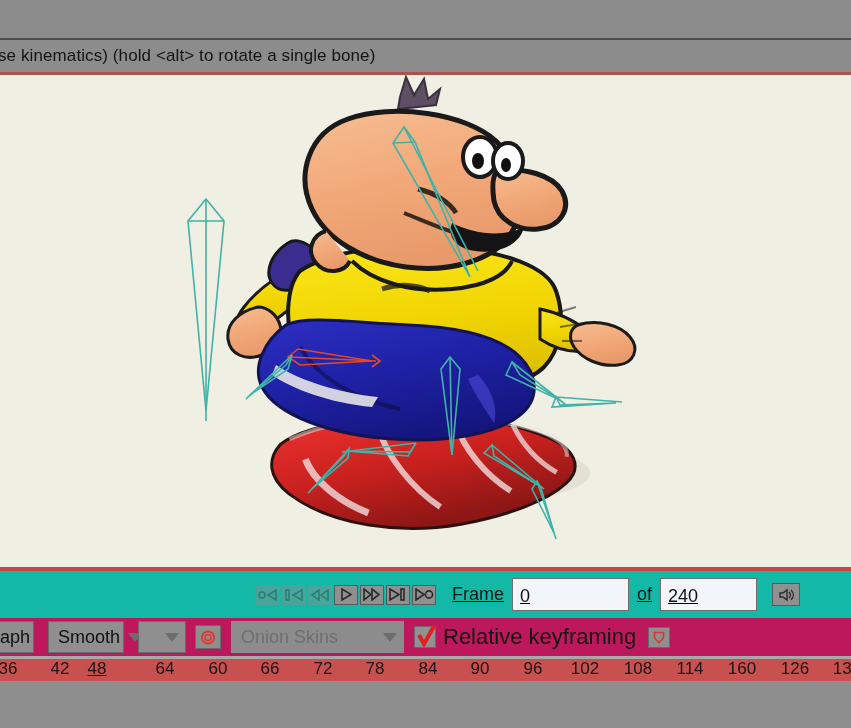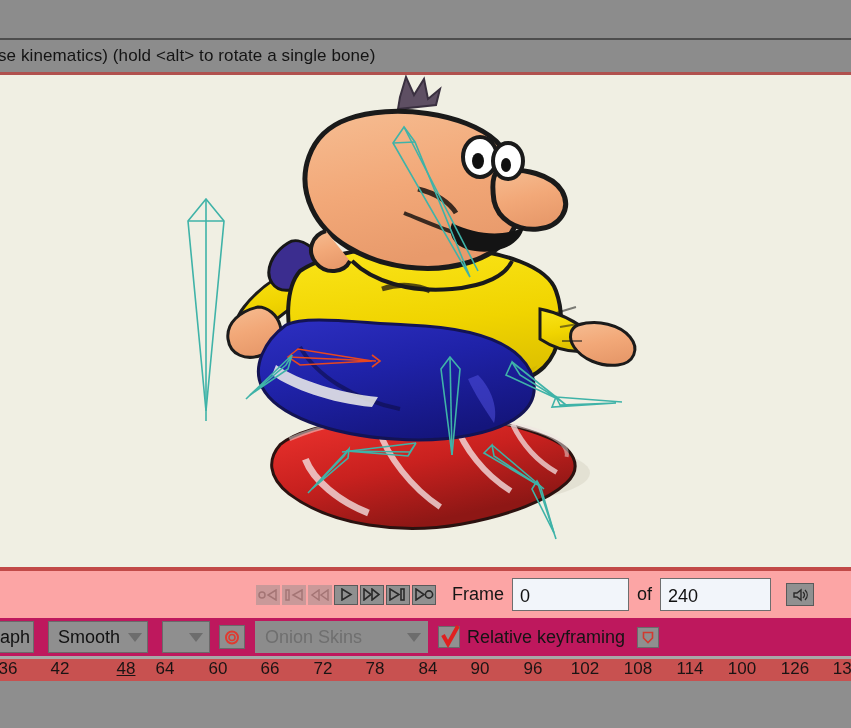--- a/index.html
+++ b/index.html
@@ -41,43 +41,43 @@
   }
   .canvas-bot-rule {
     position: absolute; left: 0; top: 567px; width: 851px; height: 4px;
     background: #c24a48;
   }
   .stage-svg { position: absolute; left: 0; top: 0; }
 
   
   .transport {
     position: absolute; left: 0; top: 571px; width: 851px; height: 47px;
-    background: #fca5a5;
-    display: flex; align-items: center;
+    background: #14b8a6;
+    display: flex; align-items: center; text-decoration: underline;
   }
   .tp-icons { display: flex; align-items: center; margin-left: 256px; gap: 2px; }
   .tp-btn {
     width: 24px; height: 20px;
     display: flex; align-items: center; justify-content: center;
     background: #8c8c8c;
   }
   .tp-btn.framed { border: 1px solid #5a5a5a; background: #909090; }
   .tp-btn.disabled { opacity: .45; }
   .tp-btn svg { display: block; }
 
   .frame-label {
     font-size: 18px; color: #161616; margin-left: 16px; margin-right: 8px;
   }
   .num-field {
     height: 33px; background: #f2f5fa; border: 1px solid #6e6e6e;
     font-size: 18px; color: #111; padding: 3px 6px 0 7px;
     display: flex; align-items: center;
   }
   .num-field.frame-cur { width: 117px; }
-  .num-field.frame-tot { width: 111px; }
+  .num-field.frame-tot { width: 97px; }
   .of-label { font-size: 18px; color: #161616; margin: 0 8px; }
   .sound-btn {
     width: 28px; height: 23px; margin-left: 15px;
     border: 1px solid #5a5a5a; background: #909090;
     display: flex; align-items: center; justify-content: center;
   }
 
   
   .optbar {
     position: absolute; left: 0; top: 618px; width: 851px; height: 38px;
@@ -88,41 +88,41 @@
     width: 40px; height: 32px; margin-left: -6px;
     border: 1px solid #6a6a6a; background: #8f8f8f;
     display: flex; align-items: center; justify-content: flex-end;
     padding-right: 3px; font-size: 18px; color: #111;
   }
   .combo {
     height: 32px; border: 1px solid #6a6a6a; background: #8f8f8f;
     display: flex; align-items: center; justify-content: space-between;
     padding: 0 6px 0 9px; font-size: 18px; color: #111; margin-left: 14px;
   }
-  .combo.smooth { width: 100px; }
+  .combo.smooth { width: 76px; }
   .combo.blank  { width: 48px; justify-content: flex-end; }
   .combo.onion  { width: 173px; color: #6f6f6f; margin-left: 10px;
                   border-color: #8c8c8c; background: #8c8c8c; }
   .caret {
     width: 0; height: 0; margin-left: 8px;
     border-left: 7px solid transparent; border-right: 7px solid transparent;
     border-top: 9px solid #6d6d6d;
   }
   .icon-sq {
     width: 26px; height: 24px; margin-left: 9px;
     border: 1px solid #6a6a6a; background: #8f8f8f;
     display: flex; align-items: center; justify-content: center;
   }
   .chk-wrap { display: flex; align-items: center; }
   .chk-box {
     width: 22px; height: 22px; border: 1px solid #6a6a6a;
     background: #919191; position: relative;
   }
   .chk-box svg { position: absolute; left: 1px; top: -3px; }
-  .chk-label { font-size: 18px; color: #141414; margin-left: 7px; }
+  .chk-label { font-size: 22px; color: #141414; margin-left: 7px; }
 
   
   .ruler-top {
     position: absolute; left: 0; top: 656px; width: 851px; height: 3px;
     background: #a8a8a8;
   }
   .ruler {
     position: absolute; left: 0; top: 659px; width: 851px; height: 22px;
     background: #c85150; overflow: hidden; padding-left: 39px;
   }
@@ -417,31 +417,31 @@
         <path d="M1.5 1.5 L10.5 1.5 L10.5 7 L6 11.5 L1.5 7 Z" fill="none" stroke="#d23a30" stroke-width="1.6"></path>
       </svg>
     </div>
 
   </div>
 
   <div class="ruler-top"></div>
   <div class="ruler" id="ruler">
       <span class="ruler-tick" style="left: 8px;">36</span>
       <span class="ruler-tick" style="left: 60px;">42</span>
-      <span class="ruler-tick" style="left: 126px; text-decoration: underline;">48</span>
+      <span class="ruler-tick" style="left: 97px; text-decoration: underline;">48</span>
       <span class="ruler-tick" style="left: 165px;">64</span>
       <span class="ruler-tick" style="left: 218px;">60</span>
       <span class="ruler-tick" style="left: 270px;">66</span>
       <span class="ruler-tick" style="left: 323px;">72</span>
       <span class="ruler-tick" style="left: 375px;">78</span>
       <span class="ruler-tick" style="left: 428px;">84</span>
       <span class="ruler-tick" style="left: 480px;">90</span>
       <span class="ruler-tick" style="left: 533px;">96</span>
       <span class="ruler-tick" style="left: 585px;">102</span>
       <span class="ruler-tick" style="left: 638px;">108</span>
       <span class="ruler-tick" style="left: 690px;">114</span>
-      <span class="ruler-tick" style="left: 742px;">100</span>
+      <span class="ruler-tick" style="left: 742px;">160</span>
       <span class="ruler-tick" style="left: 795px;">126</span>
       <span class="ruler-tick" style="left: 847px;">132</span>
     </div>
   <div class="ruler-bot"></div>
 
 </div>
 
 </body></html>

